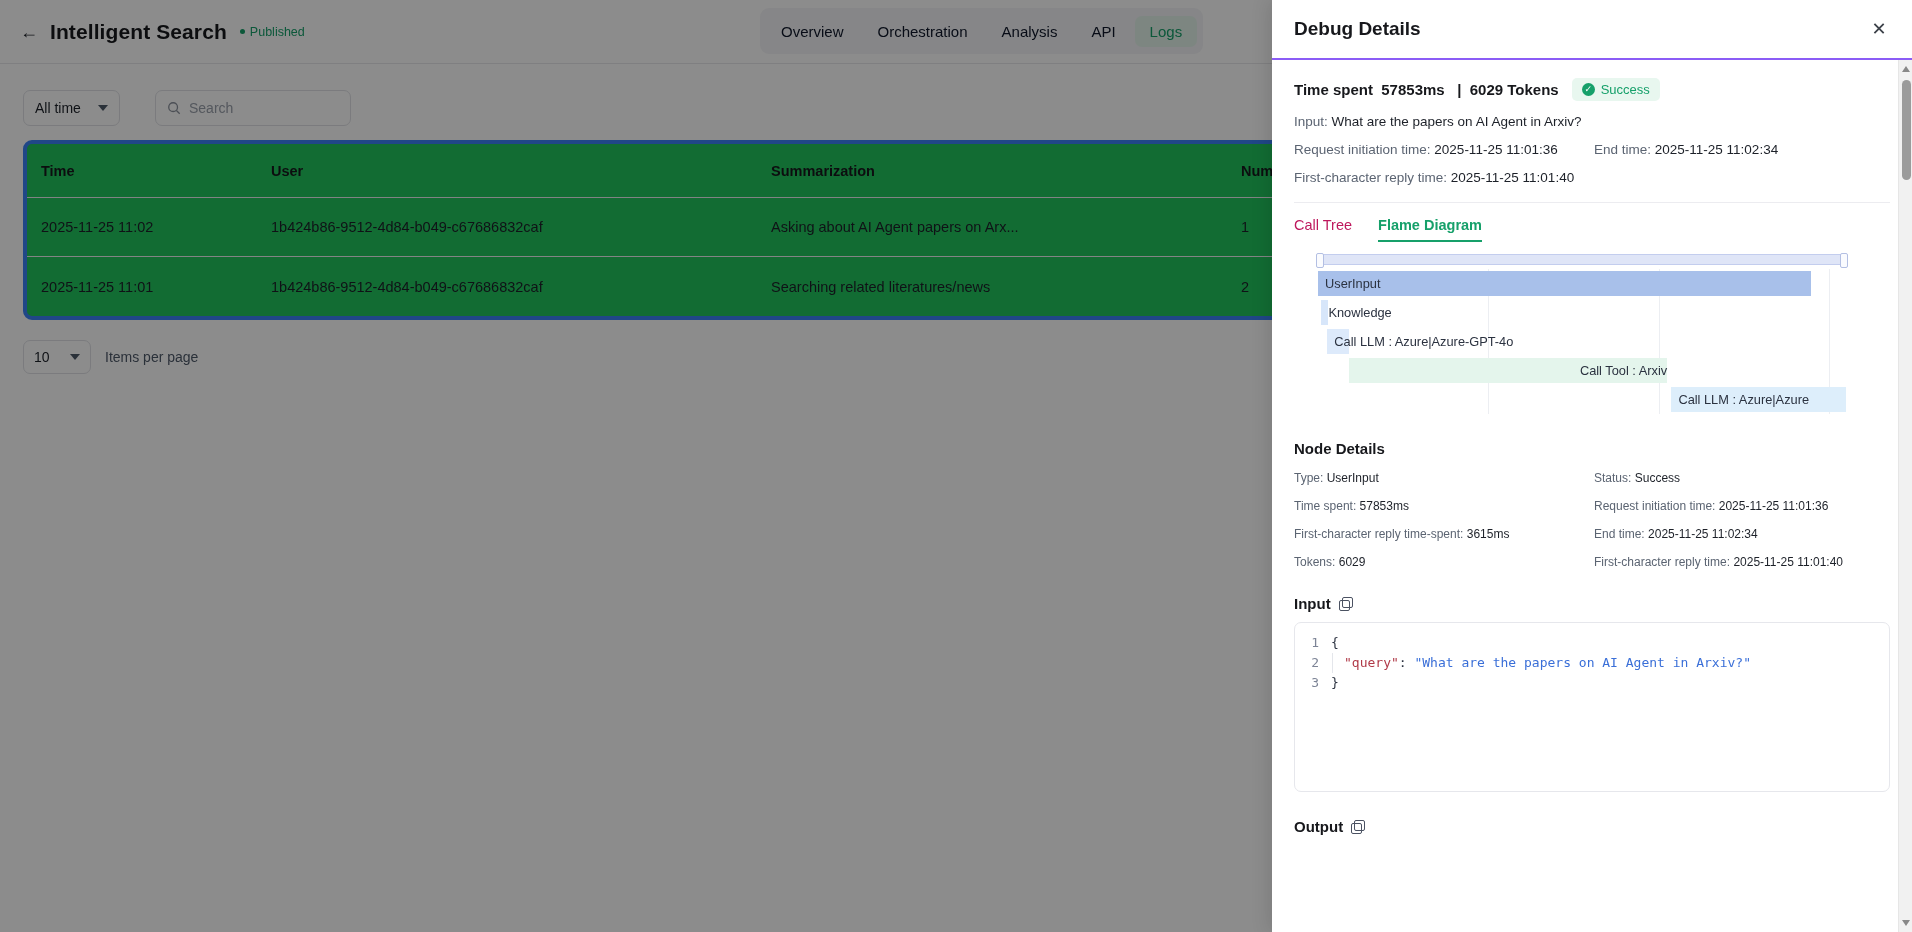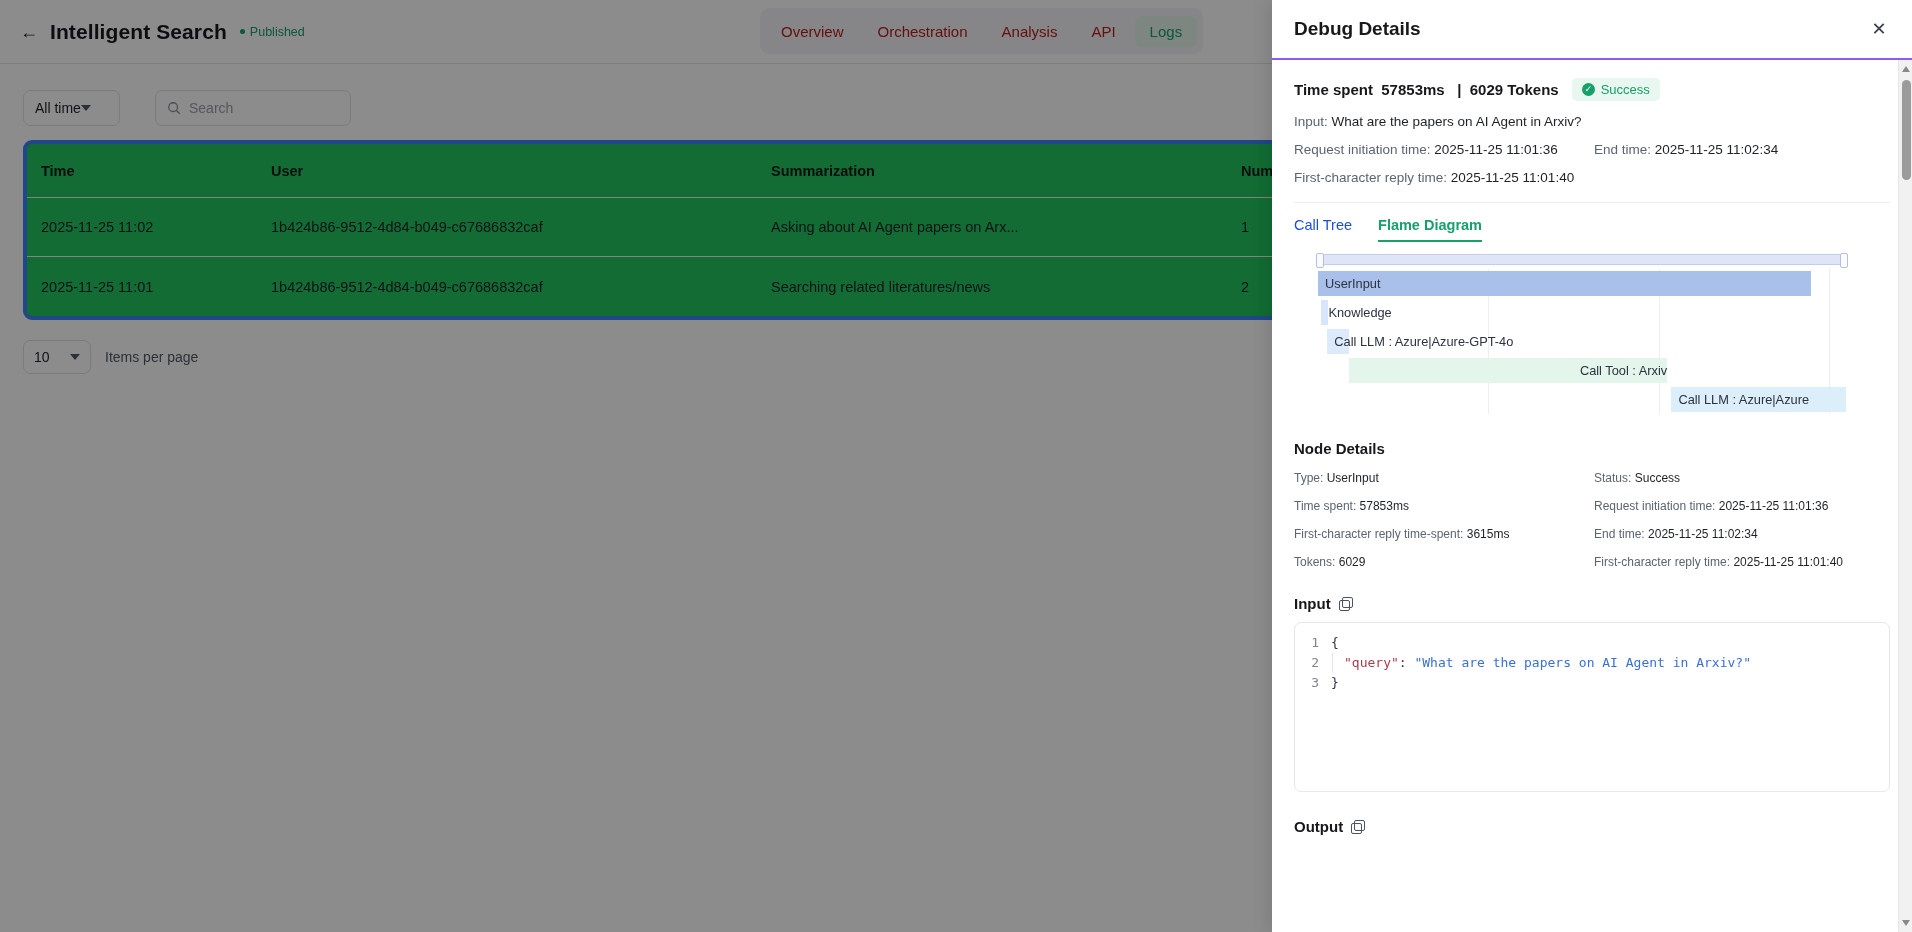--- a/index.html
+++ b/index.html
@@ -33,30 +33,30 @@
     align-items: center; gap: 5px;
   }
   .pub-dot { width: 5px; height: 5px; border-radius: 50%; background: #16a06a; display: inline-block; }
 
   .nav-tabs {
     position: absolute; left: 760px; top: 8px;
     height: 46px; background: #f4f5f7; border-radius: 9px;
     display: flex; align-items: center; padding: 0 6px; gap: 4px;
   }
   .nav-tab {
-    padding: 7px 15px; font-size: 15px; color: #b91c1c; border-radius: 7px;
+    padding: 7px 15px; font-size: 15px; color: #0f172a; border-radius: 7px;
     white-space: nowrap;
   }
   .nav-tab.active { background: #e4f4ec; color: #16a06a; }
 
   .filters { position: absolute; left: 0; top: 64px; width: 1280px; height: 68px; }
   .date-select {
     position: absolute; left: 23px; top: 26px; width: 97px; height: 36px;
     border: 1px solid #e0e1e6; border-radius: 7px; background: #fff;
-    display: flex; align-items: center; 
+    display: flex; align-items: center; justify-content: space-between;
     padding: 4px 11px; font-size: 14px; color: #1d2129;
   }
   .caret { width: 0; height: 0; border-left: 5px solid transparent;
            border-right: 5px solid transparent; border-top: 6px solid #4e5969; }
   .search-box {
     position: absolute; left: 155px; top: 26px; width: 196px; height: 36px;
     border: 1px solid #e0e1e6; border-radius: 7px; background: #fff;
     display: flex; align-items: center; padding: 0 11px; gap: 8px;
   }
   .search-ph { font-size: 14px; color: #9aa0ab; }
@@ -132,21 +132,21 @@
   .kv { font-size: 13.5px; color: #5b6472; margin-top: 13px; }
   .kv .val { color: #1d2129; font-weight: 400; }
   .kv-row { display: flex; margin-top: 13px; }
   .kv-row > div { font-size: 13.5px; color: #5b6472; }
   .kv-row > div:first-child { width: 300px; }
   .kv-row .val { color: #1d2129; }
 
   .divider { height: 1px; background: #ececf0; margin: 17px 0 0 0; }
 
   .tabs2 { display: flex; gap: 26px; margin-top: 14px; }
-  .tab2 { font-size: 14.5px; color: #1d4ed8; padding-bottom: 7px; }
+  .tab2 { font-size: 14.5px; color: #be185d; padding-bottom: 7px; }
   .tab2.active { color: #16a06a; font-weight: 700; border-bottom: 2.5px solid #16a06a; }
 
   
   .flame { margin-top: 12px; position: relative; }
   .flame-slider {
     margin-left: 24px; height: 11px; background: #dfe5f7; border: 1px solid #c3cdee;
     border-radius: 2px; position: relative; width: 528px;
   }
   .slider-handle { position: absolute; top: -2px; width: 8px; height: 15px;
     background: #fafbfe; border: 1px solid #b3bfe3; border-radius: 2px; }

